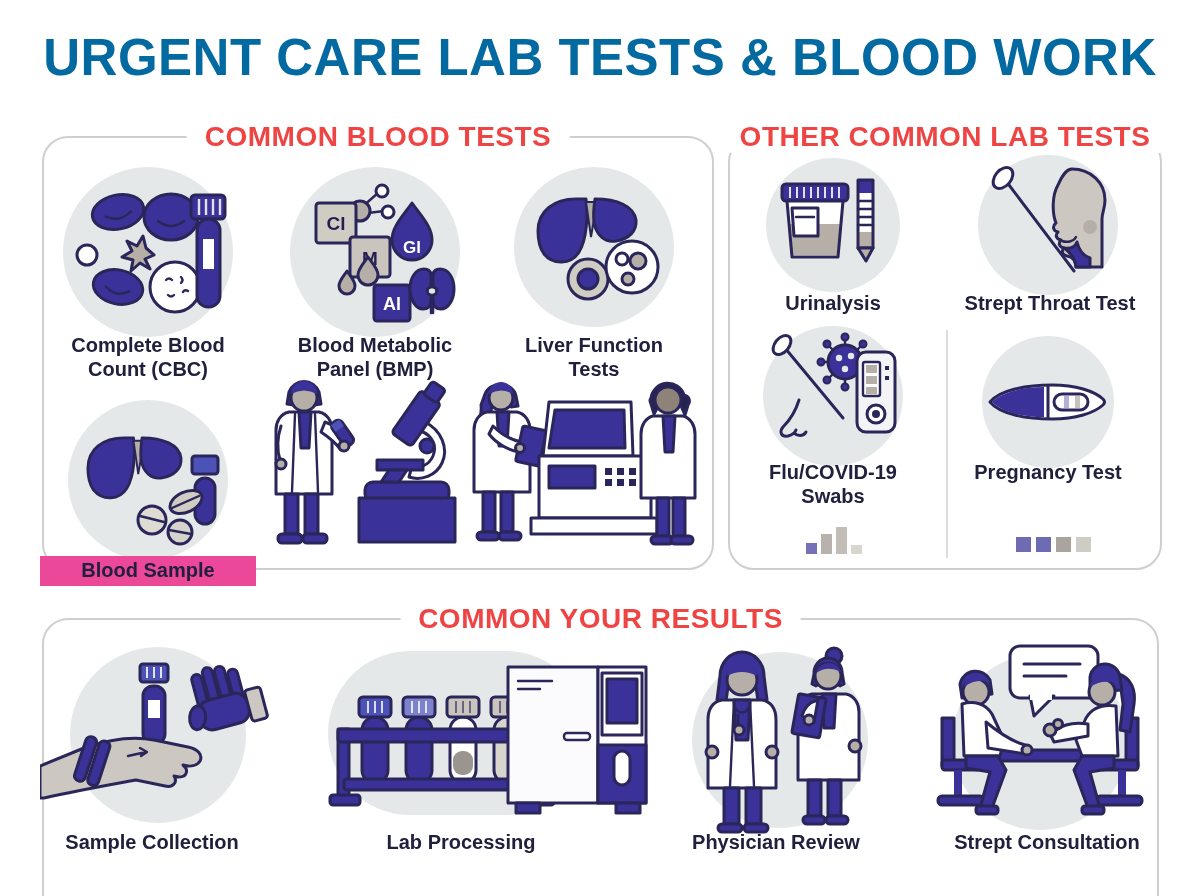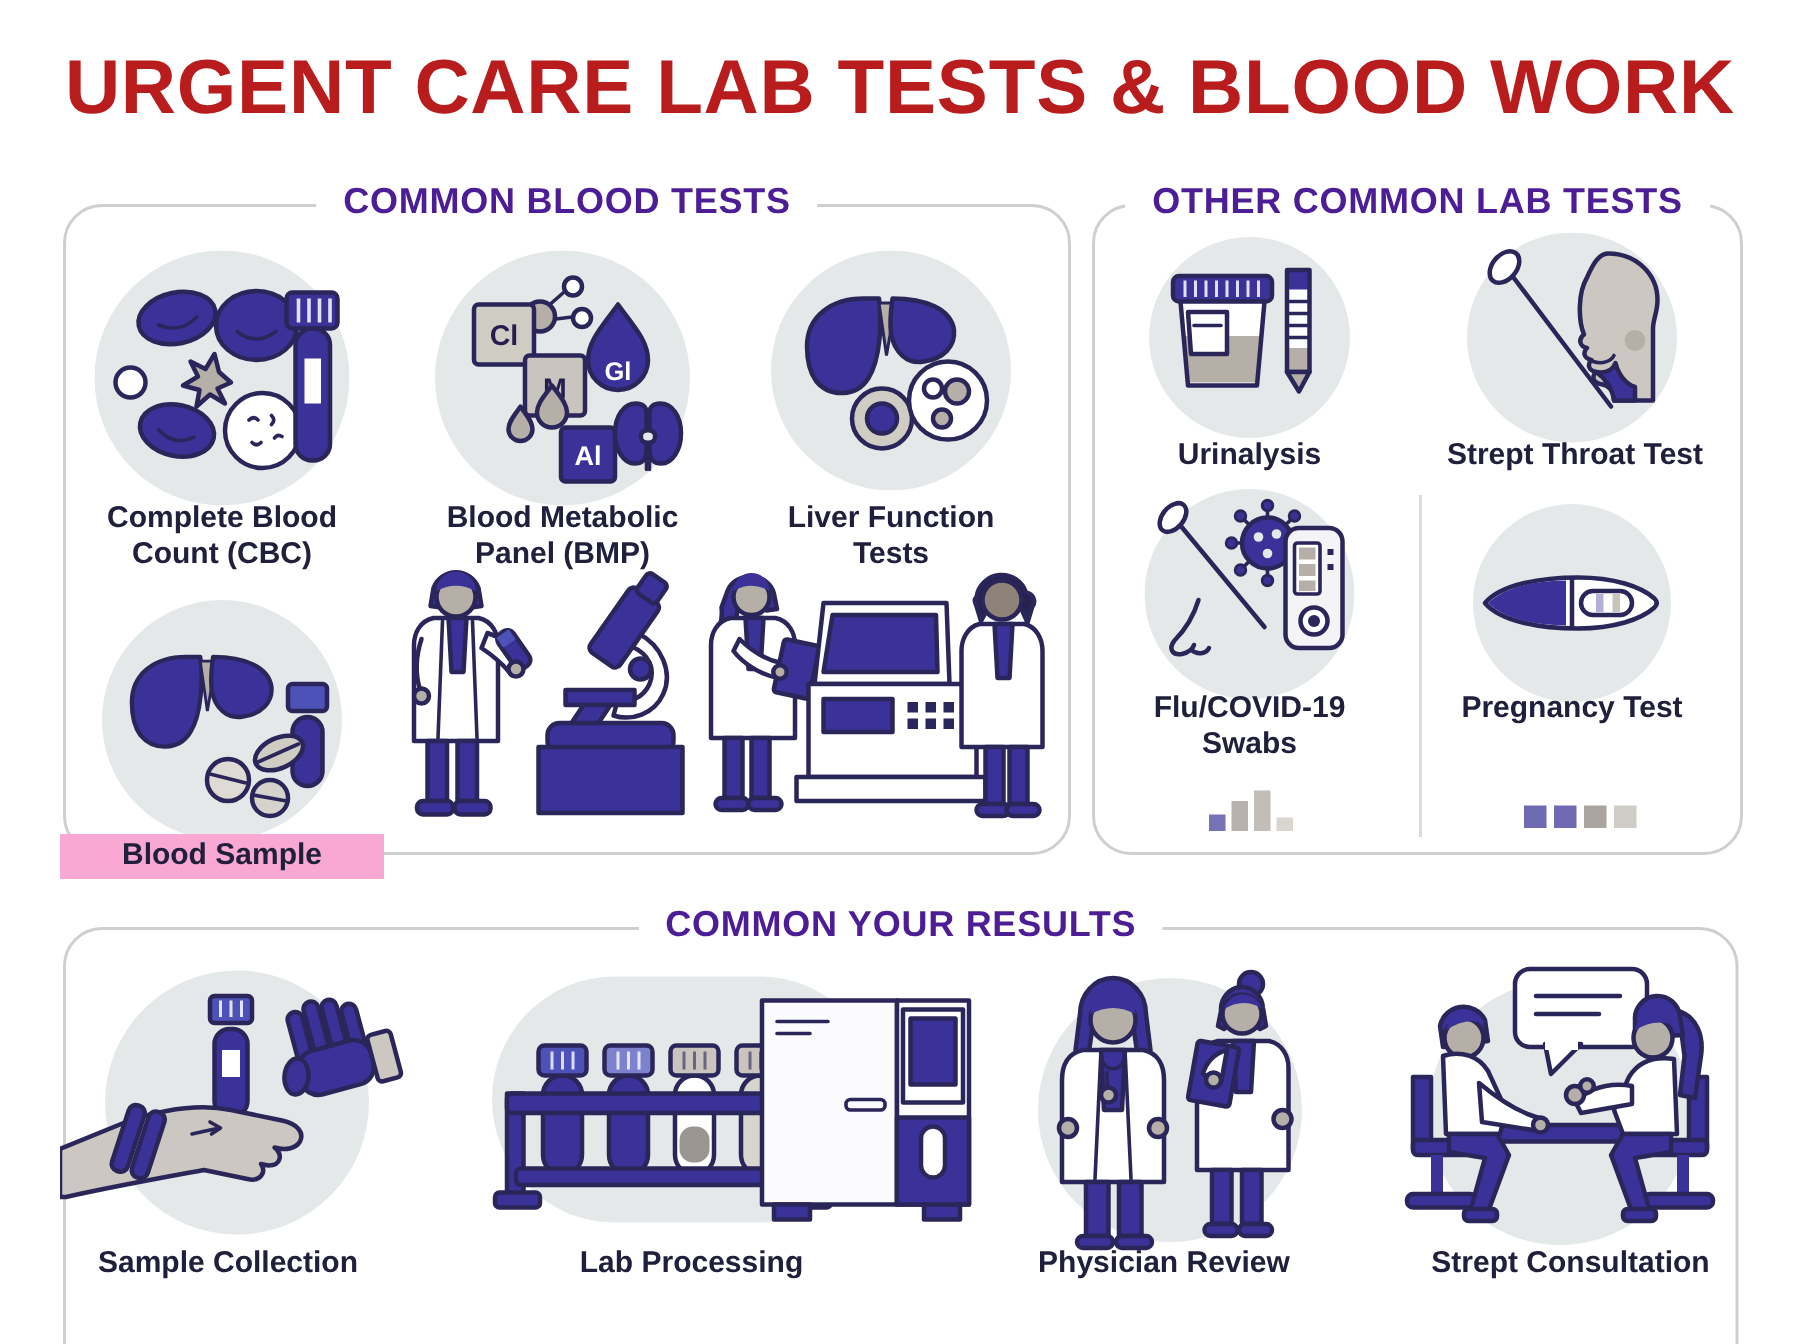--- a/index.html
+++ b/index.html
@@ -1,30 +1,30 @@
 <!DOCTYPE html>
 <html><head>
 <meta charset="utf-8">
 <style>
   html,body{margin:0;padding:0;}
   body{width:1200px;height:896px;position:relative;overflow:hidden;background:#ffffff;
        font-family:"Liberation Sans",sans-serif;}
   .abs{position:absolute;}
   .title{position:absolute;top:28px;left:0;width:1200px;text-align:center;
-         font-size:51px;font-weight:800;letter-spacing:.5px;color:#b91c1c;white-space:nowrap;}
+         font-size:51px;font-weight:800;letter-spacing:.5px;color:#0369a1;white-space:nowrap;}
   .box{position:absolute;border:2px solid #cfcfd0;border-radius:26px;}
   #box-left{left:42px;top:136px;width:668px;height:430px;}
   #box-right{left:728px;top:136px;width:430px;height:430px;}
   #box-bottom{left:42px;top:618px;width:1113px;height:300px;}
   .box-title{position:absolute;top:-17px;left:50%;transform:translateX(-50%);
-             background:#fff;padding:0 18px;font-size:24px;font-weight:800;
-             color:#4c1d95;letter-spacing:.5px;white-space:nowrap;}
+             background:#fff;padding:0 18px;font-size:28px;font-weight:800;
+             color:#ef4444;letter-spacing:.5px;white-space:nowrap;}
   .lbl{position:absolute;text-align:center;font-size:20px;font-weight:700;
        color:#20203d;line-height:1.18;}
-  .lbl.onborder{background:#f9a8d4;padding:3px 0;}
+  .lbl.onborder{background:#ec4899;padding:3px 0;}
   .vdivider{position:absolute;left:946px;top:330px;width:2px;height:228px;background:#dcdcdc;}
   
   .o{stroke:#2b2659;stroke-width:3;stroke-linejoin:round;stroke-linecap:round;}
   .o2{stroke:#2b2659;stroke-width:2.4;stroke-linejoin:round;stroke-linecap:round;}
   .fi{fill:#3b3299}.fw{fill:#ffffff}.fg{fill:#b5afa8}.fb{fill:#cfccc4}
   .fn{fill:none}.fc{fill:#e5e8e9}.fl{fill:#4d52b8}
   svg text{font-family:"Liberation Sans",sans-serif;font-weight:bold;}
   .bars{position:absolute;left:806px;top:526px;height:28px;display:flex;align-items:flex-end;gap:4px;}
   .bars div{width:11px;}
   .sqs{position:absolute;left:1016px;top:537px;display:flex;gap:5px;}

